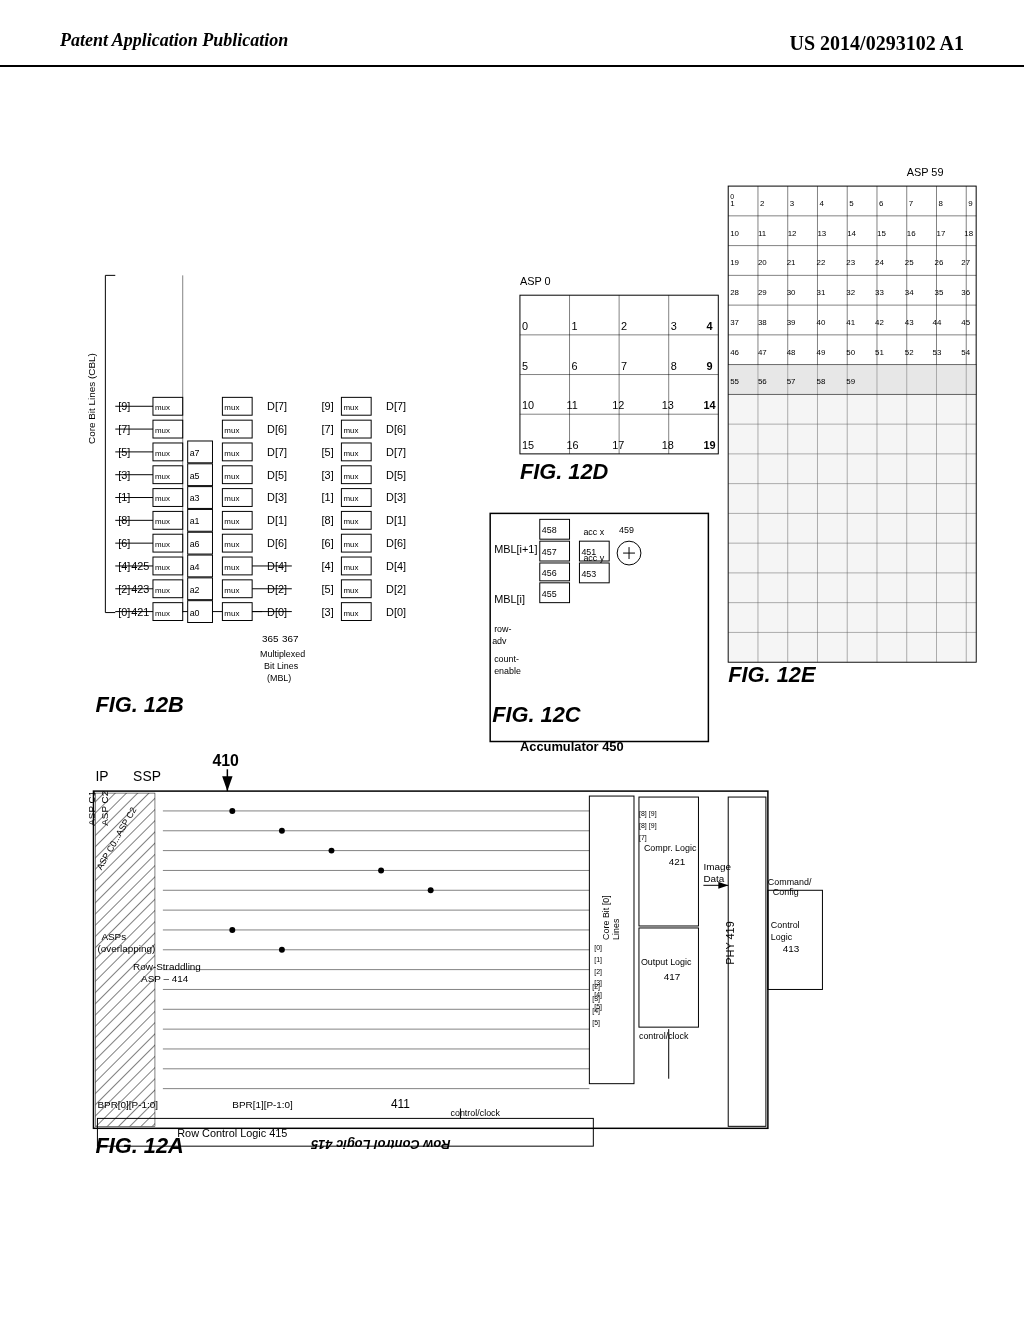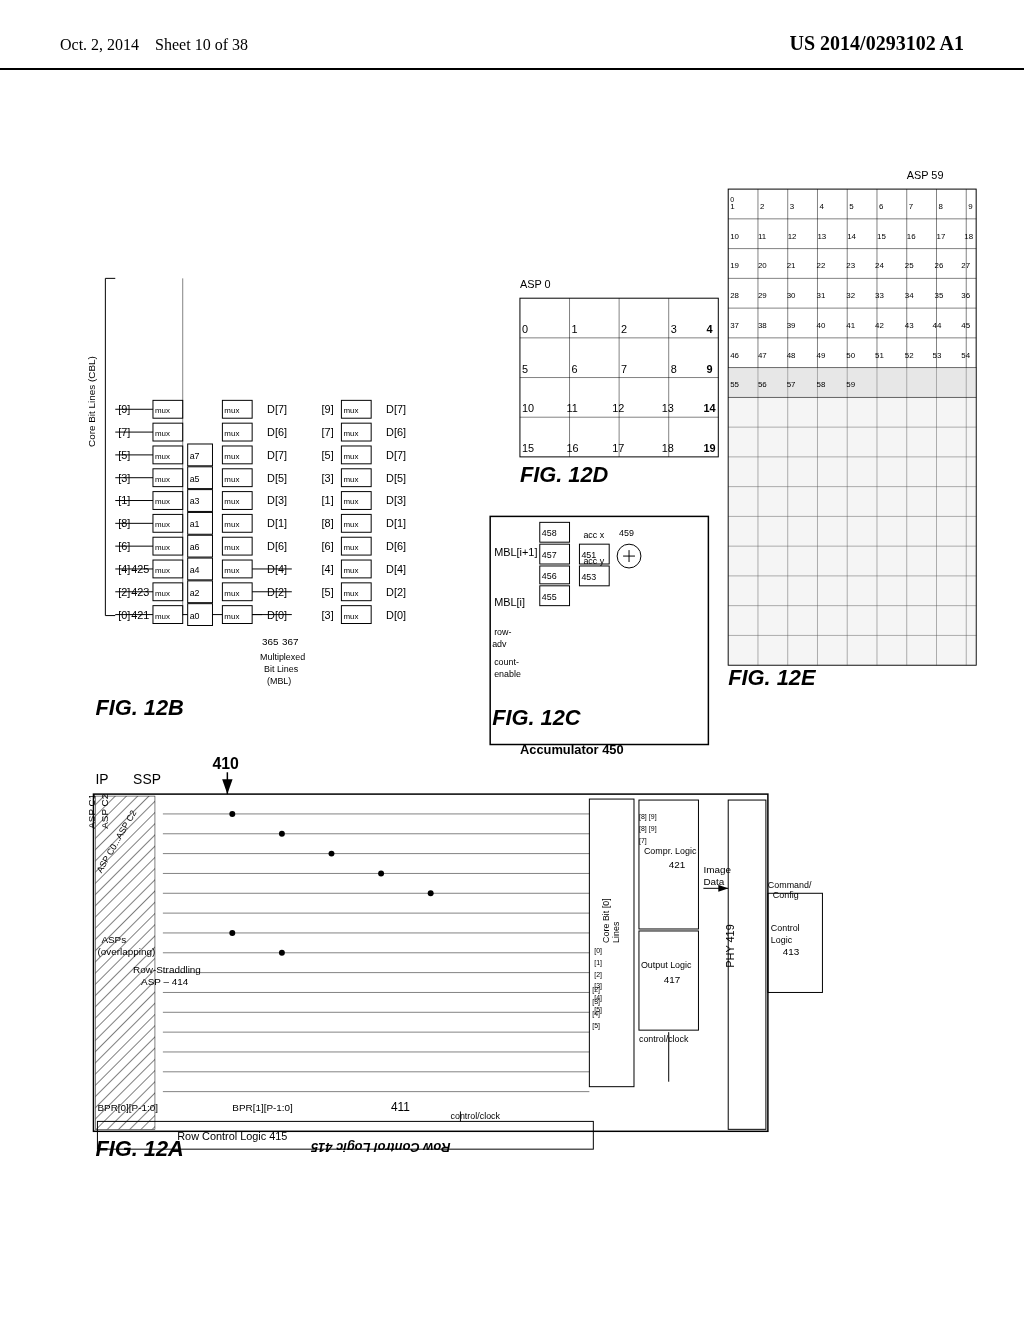--- a/index.html
+++ b/index.html
@@ -57,24 +57,21 @@
 
     svg.main-drawing {
       width: 100%;
       height: 100%;
     }
   </style>
 </head>
 <body>
 
 <div class="header">
-  <div class="header-center">
-    <span>Oct. 2, 2014</span>&nbsp;&nbsp;&nbsp;
-    <span>Sheet 10 of 38</span>
-  </div>
+  <div class="header-left">Patent Application Publication</div>
   <div class="header-right">US 2014/0293102 A1</div>
 </div>
 
 <div class="content">
   <div class="drawing-area">
     <svg class="main-drawing" viewBox="0 0 964 1220" xmlns="http://www.w3.org/2000/svg">
 
       <rect x="60" y="720" width="680" height="340" fill="none" stroke="#000" stroke-width="1.5"></rect>
 
       <text x="62" y="1085" font-family="Arial" font-size="22" font-weight="bold" font-style="italic">FIG. 12A</text>

